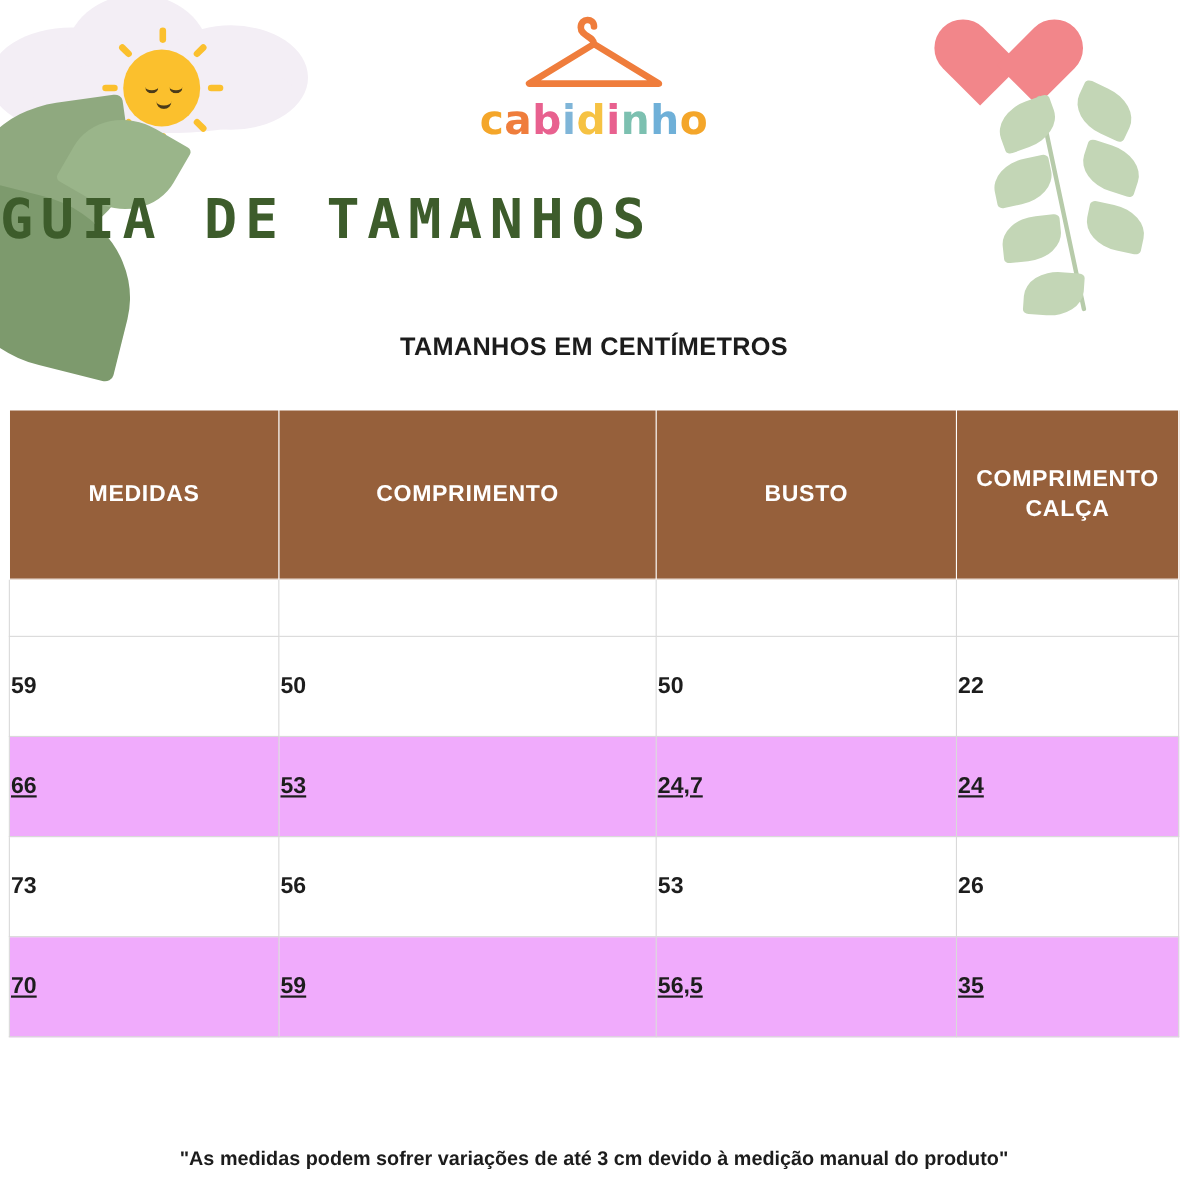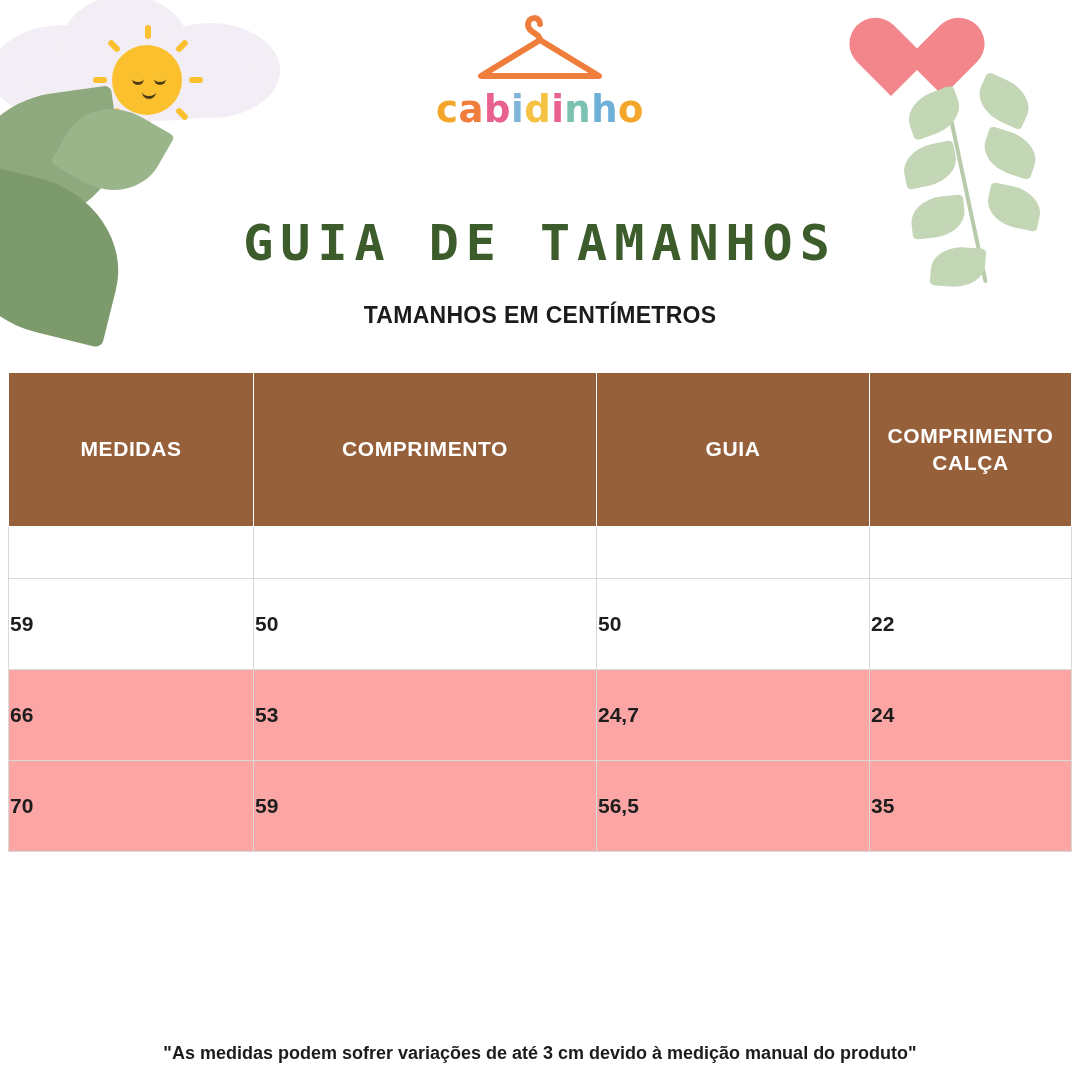--- a/index.html
+++ b/index.html
@@ -97,26 +97,25 @@
   .brand span:nth-child(4){color:#7fb5d8;}
   .brand span:nth-child(5){color:#f6c243;}
   .brand span:nth-child(6){color:#e8618f;}
   .brand span:nth-child(7){color:#7cc0b0;}
   .brand span:nth-child(8){color:#6fb0d8;}
   .brand span:nth-child(9){color:#f4a62a;}
 
   
   .title {
     position: absolute; left: 0; right: 0; top: 170px;
-    text-align: center;
+    text-align: left;
     font-family: "DejaVu Sans Mono", monospace;
     font-size: 50px; font-weight: bold;
     letter-spacing: 7px;
     color: #3d5c2b;
-    margin-top: 44px;
   }
   .subtitle {
     position: absolute; left: 0; right: 0; top: 302px;
     text-align: center;
     font-size: 23px; font-weight: bold;
     color: #1c1c1c;
     letter-spacing: .3px;
   }
 
   
@@ -142,21 +141,21 @@
   table.sizes td {
     height: 88px;
     text-align: left;
     vertical-align: middle;
     font-size: 21px;
     font-weight: bold;
     color: #1d1d1d;
     border: 1px solid #d9d9d9;
   }
   table.sizes tr.spacer td { height: 49px; }
-  table.sizes tr.alt td { background: #fca5a5; }
+  table.sizes tr.alt td { background: #f0abfc; text-decoration: underline; }
 
   
   .note {
     position: absolute; left: 0; right: 0; bottom: 16px;
     text-align: center;
     font-size: 18px; font-weight: bold;
     color: #1c1c1c;
   }
 </style>
 </head>
@@ -217,21 +216,21 @@
 </div>
 
 <div class="title">GUIA DE TAMANHOS</div>
 <div class="subtitle">TAMANHOS EM CENTÍMETROS</div>
 
 <table class="sizes">
   <thead>
     <tr>
       <th style="width:232px">MEDIDAS</th>
       <th style="width:330px">COMPRIMENTO</th>
-      <th style="width:260px">GUIA</th>
+      <th style="width:260px">BUSTO</th>
       <th>COMPRIMENTO CALÇA</th>
     </tr>
   </thead>
   <tbody>
     <tr class="spacer">
       <td></td>
       <td></td>
       <td></td>
       <td></td>
     </tr>
@@ -240,20 +239,26 @@
       <td>50</td>
       <td>50</td>
       <td>22</td>
     </tr>
     <tr class="alt">
       <td>66</td>
       <td>53</td>
       <td>24,7</td>
       <td>24</td>
     </tr>
+    <tr>
+      <td>73</td>
+      <td>56</td>
+      <td>53</td>
+      <td>26</td>
+    </tr>
     <tr class="alt">
       <td>70</td>
       <td>59</td>
       <td>56,5</td>
       <td>35</td>
     </tr>
   </tbody>
 </table>
 
 <div class="note">"As medidas podem sofrer variações de até 3 cm devido à medição manual do produto"</div>

